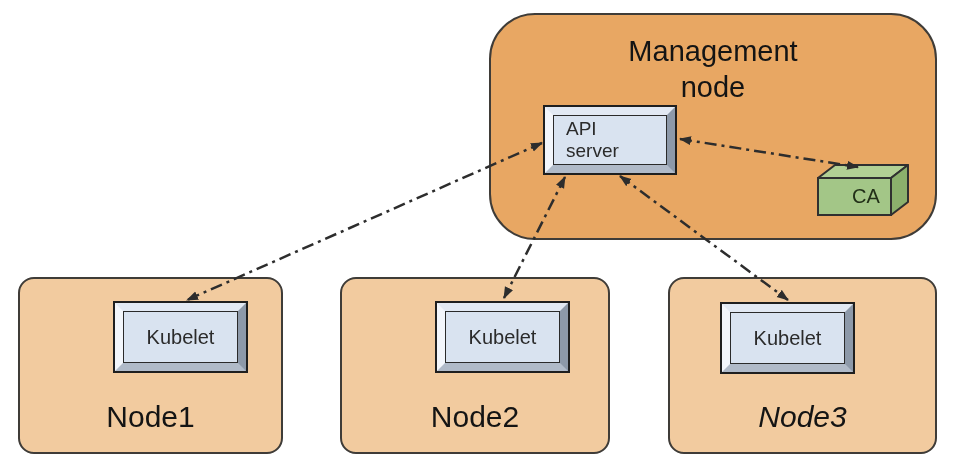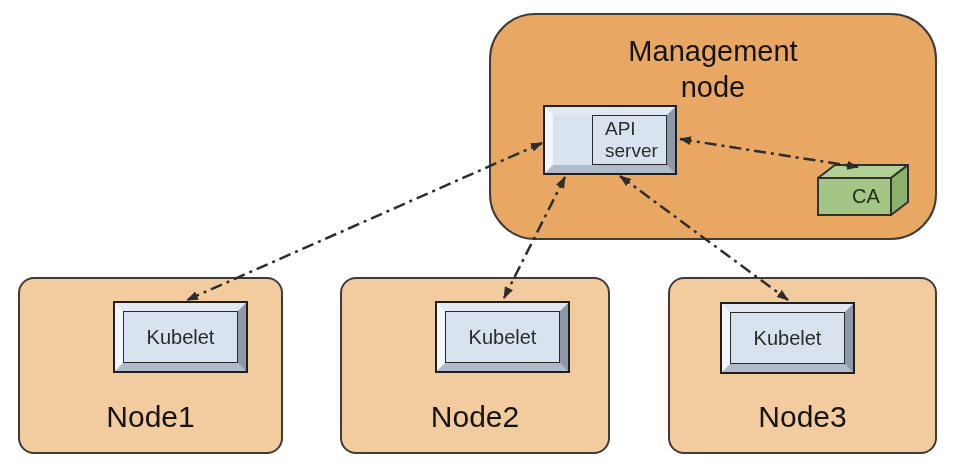--- a/index.html
+++ b/index.html
@@ -14,21 +14,21 @@
   }
   .mgmt{
     left:489px;top:13px;width:448px;height:227px;
     background:#e8a763;border-radius:46px;z-index:1;
   }
   .worker{
     background:#f2cb9f;border-radius:16px;top:277px;height:177px;z-index:1;
   }
   .node1{left:18px;width:265px;}
   .node2{left:340px;width:270px;}
-  .node3{left:668px;width:269px;}
+  .node3{left:668px;width:269px;font-style:italic;}
   .group-title{
     position:absolute;top:18px;left:0;width:100%;
     text-align:center;font-size:29px;line-height:1.25;
     white-space:pre-line;color:#141414;
   }
   .node-label{
     position:absolute;bottom:18px;left:0;width:100%;
     text-align:center;font-size:30px;color:#141414;
   }
   
@@ -42,21 +42,21 @@
     border-color:#e2e9f3 #8d99a9 #b0bac8 #f3f6fb;
   }
   .bevel-inner{
     position:absolute;inset:8px;box-sizing:border-box;
     border:1.5px solid #2a2a2a;background:#d9e3f0;
     display:flex;align-items:center;justify-content:center;
   }
   .api-box{left:543px;top:105px;width:134px;height:70px;}
   .api-label{
     justify-content:flex-start;padding-left:12px;
-    font-size:19px;line-height:1.16;white-space:pre-line;color:#2b2b2b;margin-left:39px;
+    font-size:19px;line-height:1.16;white-space:pre-line;color:#2b2b2b;
   }
   .kubelet-label{font-size:20px;color:#2b2b2b;}
   .k1{left:113px;top:301px;width:135px;height:72px;}
   .k2{left:435px;top:301px;width:135px;height:72px;}
   .k3{left:720px;top:302px;width:135px;height:72px;}
   
   .ca-label{
     position:absolute;left:818px;top:178px;width:96px;height:37px;
     display:flex;align-items:center;justify-content:center;
     font-size:20px;color:#223018;z-index:4;

